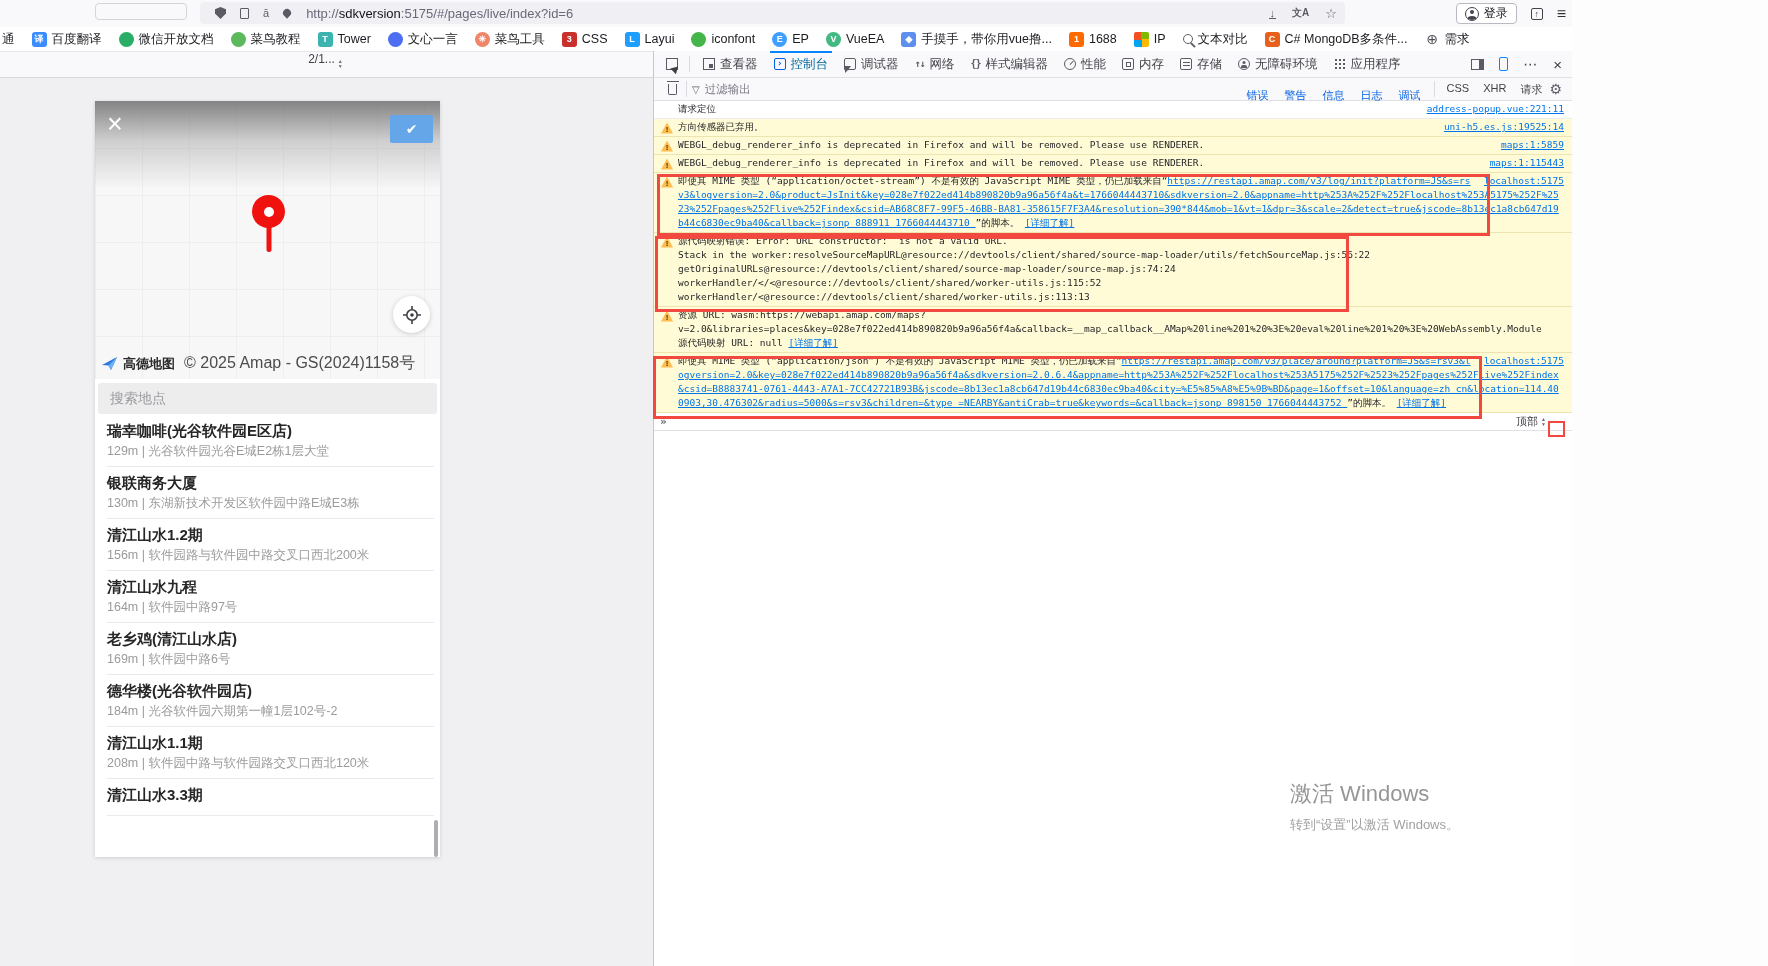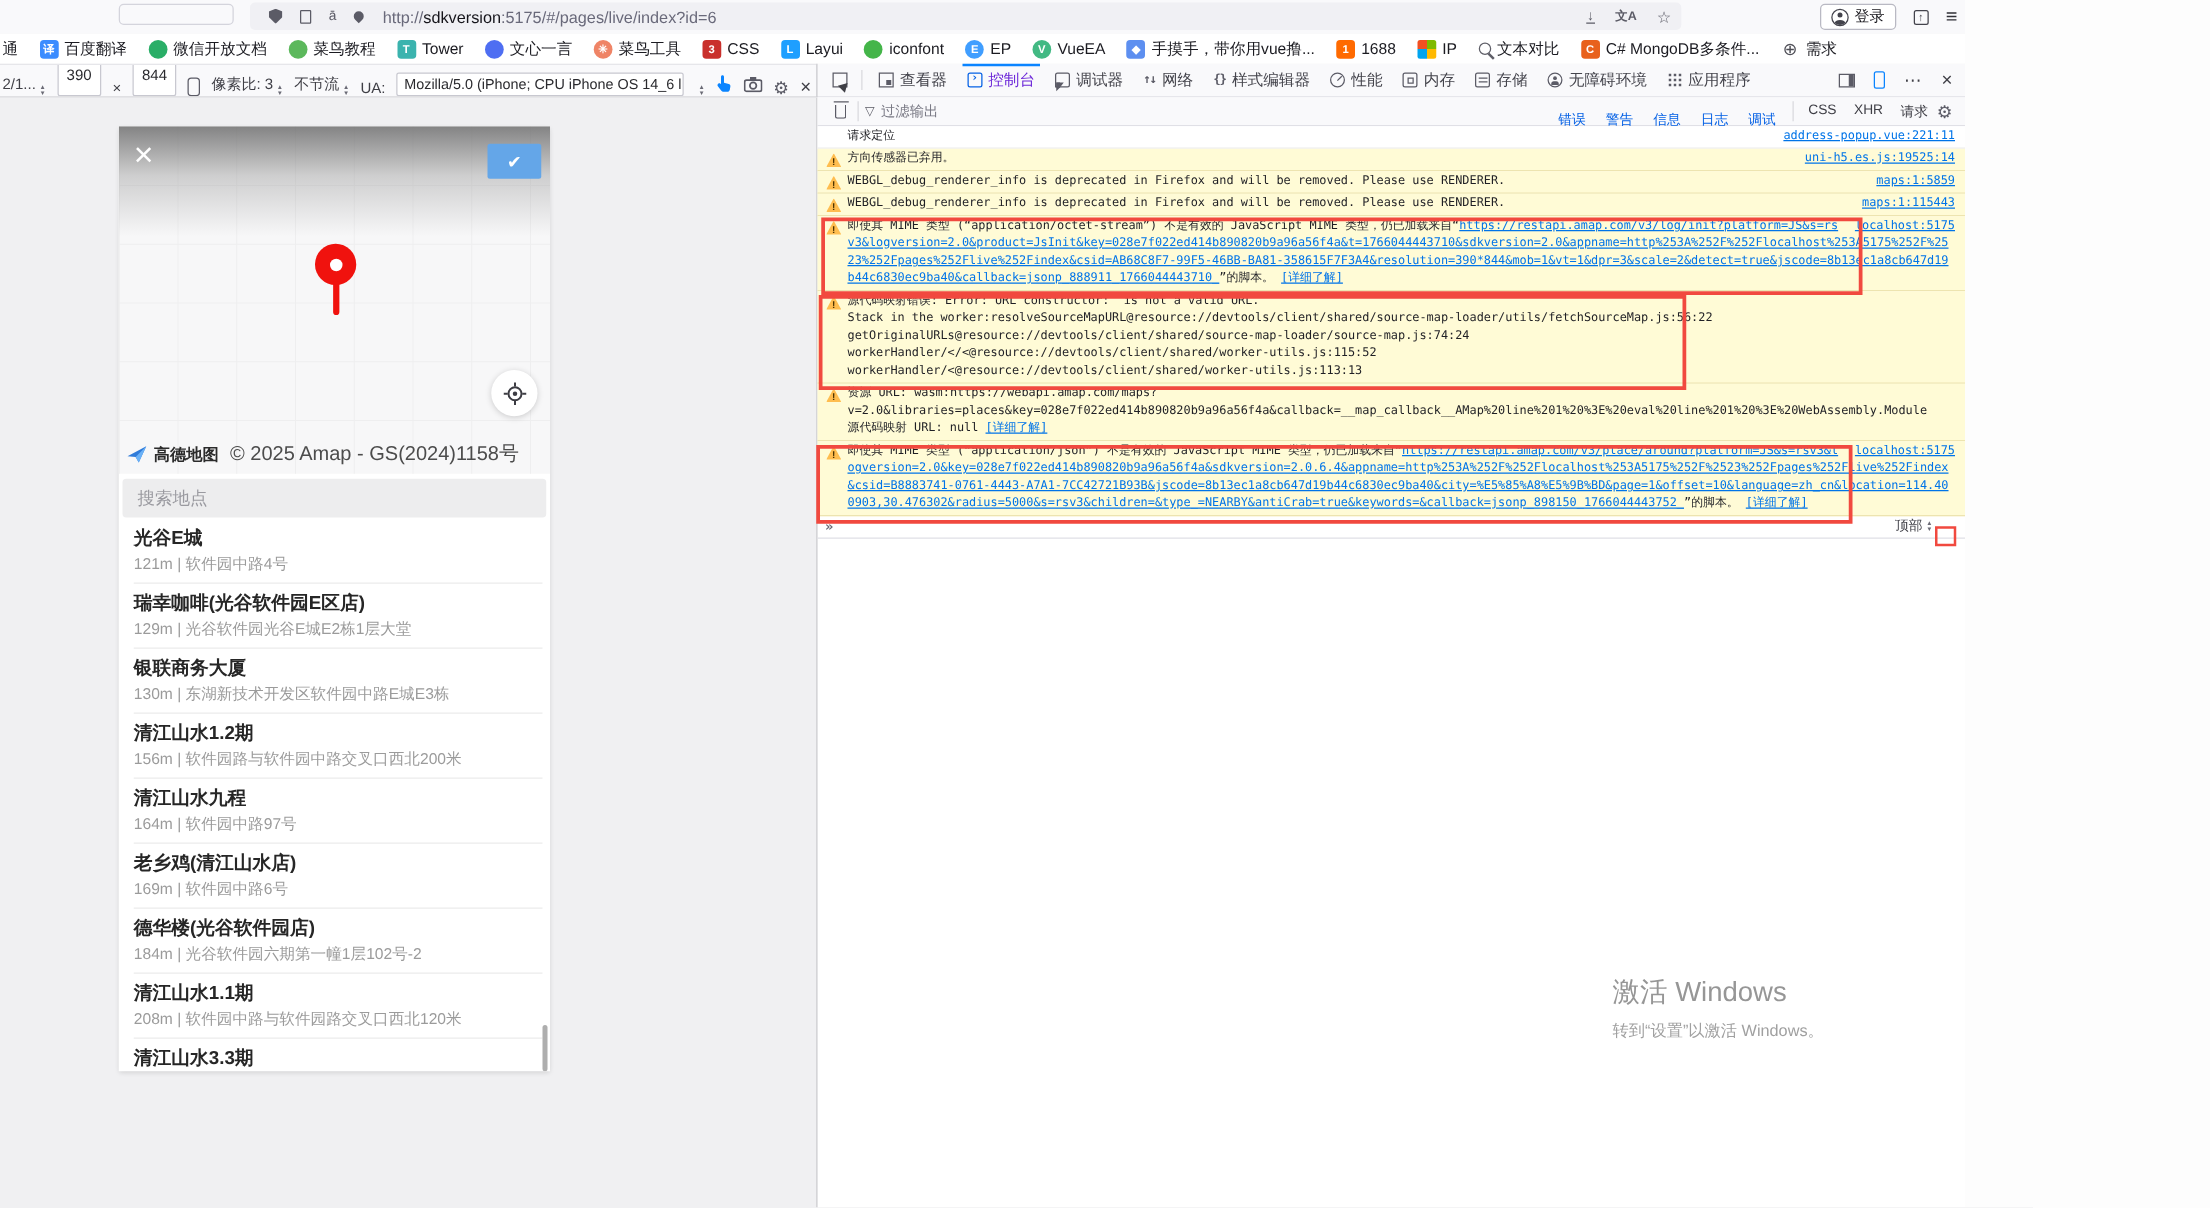--- a/index.html
+++ b/index.html
@@ -40,32 +40,32 @@
   .bm-ico { width:15px; height:15px; border-radius:3px; color:#fff; font:bold 9px/15px "Liberation Sans",sans-serif; text-align:center; flex:none; display:inline-block; }
   .bm-ico.circle { border-radius:50%; }
   .bm-ico.grid { background:conic-gradient(#7fba00 0 25%,#ffb900 0 50%,#00a4ef 0 75%,#f25022 0) !important; border-radius:2px; }
   .bm-ico.search { background:none !important; border:1.6px solid #5f5f68; border-radius:50%; width:10px; height:10px; position:relative; }
   .bm-ico.search::after { content:""; position:absolute; right:-4px; bottom:-3px; width:6px; height:1.8px; background:#5f5f68; transform:rotate(45deg); }
   .bm-ico.globe { background:none !important; color:#4f4f57; font-size:14px; line-height:15px; font-weight:normal; }
   .bm-label { font-size:12.5px; color:#1b1b21; white-space:nowrap; }
 
   
   .toolbar-row { position:absolute; left:0; top:51px; width:1572px; height:27px; }
-  .rdm { position:absolute; left:0; top:0; width:653px; height:27px; background:#f9f9fb; border-top:1px solid #e6e6ea; border-bottom:1px solid #d7d7dc; display:flex; align-items:flex-end; gap:9px; padding:0 4px 0 2px; font-size:12px; color:#3f3f46; white-space:nowrap; overflow:hidden; }
+  .rdm { position:absolute; left:0; top:0; width:653px; height:27px; background:#f9f9fb; border-top:1px solid #e6e6ea; border-bottom:1px solid #d7d7dc; display:flex; align-items:center; gap:9px; padding:0 4px 0 2px; font-size:12px; color:#3f3f46; white-space:nowrap; overflow:hidden;flex-direction:column; }
   .updn { display:inline-flex; flex-direction:column; margin-left:3px; }
   .updn i { font-style:normal; font-size:5px; line-height:4.5px; color:#6a6a75; }
   .num-in { width:36px; height:35px; border:1px solid #c8c8d0; background:#fff; border-radius:2px; font-size:12px; color:#2a2a2e; display:inline-flex; align-items:center; justify-content:center; }
   .ua-box { height:19px; border:1px solid #c8c8d0; background:#fff; border-radius:2px; padding:0 5px; font-size:11.5px; color:#2a2a2e; display:inline-flex; align-items:center; max-width:295px; overflow:hidden; }
   .ico-rotate { width:10px; height:15px; border:1.4px solid #5b5b66; border-radius:3px; display:inline-block; }
   .gear { font-size:14px; color:#5b5b66; line-height:1; }
   .xclose { font-size:15px; color:#3f3f46; line-height:1; }
 
   .dt-tabs { position:absolute; left:653px; top:0; width:919px; height:27px; background:#f9f9fb; border-left:1px solid #c8c8cc; border-bottom:1px solid #e0e0e6; display:flex; align-items:stretch; padding-left:6px; }
   .dtab { display:flex; align-items:center; padding:0 8px; font-size:12.5px; color:#44444c; position:relative; flex:none; }
-  .dtab.active { color:#6d28d9; }
+  .dtab.active { color:#0369a1; }
   .dtab.active::before { content:""; position:absolute; left:4px; right:4px; top:0; height:2px; background:#0a84ff; }
   .ti { width:12px; height:12px; margin-right:5px; position:relative; display:inline-block; color:#5b5b66; flex:none; }
   .dtab.active .ti { color:#0561e5; }
   .ti.inspector { border:1.3px solid currentColor; }
   .ti.inspector::after { content:""; position:absolute; right:1px; bottom:1px; width:4px; height:4px; background:currentColor; }
   .ti.console { border:1.3px solid currentColor; border-radius:2px; }
   .ti.console::after { content:"›"; position:absolute; left:2.5px; top:50%; transform:translateY(-56%); font:bold 9px/1 "DejaVu Sans Mono",monospace; }
   .ti.debugger { border:1.3px solid currentColor; border-radius:2px 2px 2px 0; }
   .ti.debugger::after { content:""; position:absolute; left:0; bottom:-4px; border:3px solid transparent; border-top:4px solid currentColor; border-left:3px solid currentColor; }
   .ti.network, .ti.styles { border:none; width:auto; font:700 10px/12px "DejaVu Sans Mono",monospace; letter-spacing:-1px; }
@@ -482,24 +482,20 @@
               <path d="M1 9 L16 1 L10 14 L7.5 9.5 Z" fill="#2f7bd9"></path>
               <path d="M7.5 9.5 L16 1 L10 14 Z" fill="#6ab1f7"></path>
             </svg>
           <span class="logo-t">高德地图</span>
           <span class="cp">© 2025 Amap - GS(2024)1158号</span>
         </div>
       </div>
       <div class="vp-search">搜索地点</div>
       <div class="vp-list">
 
-          <div class="place">
-            <div class="p-name">光谷E城</div>
-            <div class="p-sub">121m | 软件园中路4号</div>
-          </div>
 
           <div class="place">
             <div class="p-name">瑞幸咖啡(光谷软件园E区店)</div>
             <div class="p-sub">129m | 光谷软件园光谷E城E2栋1层大堂</div>
           </div>
 
           <div class="place">
             <div class="p-name">银联商务大厦</div>
             <div class="p-sub">130m | 东湖新技术开发区软件园中路E城E3栋</div>
           </div>

